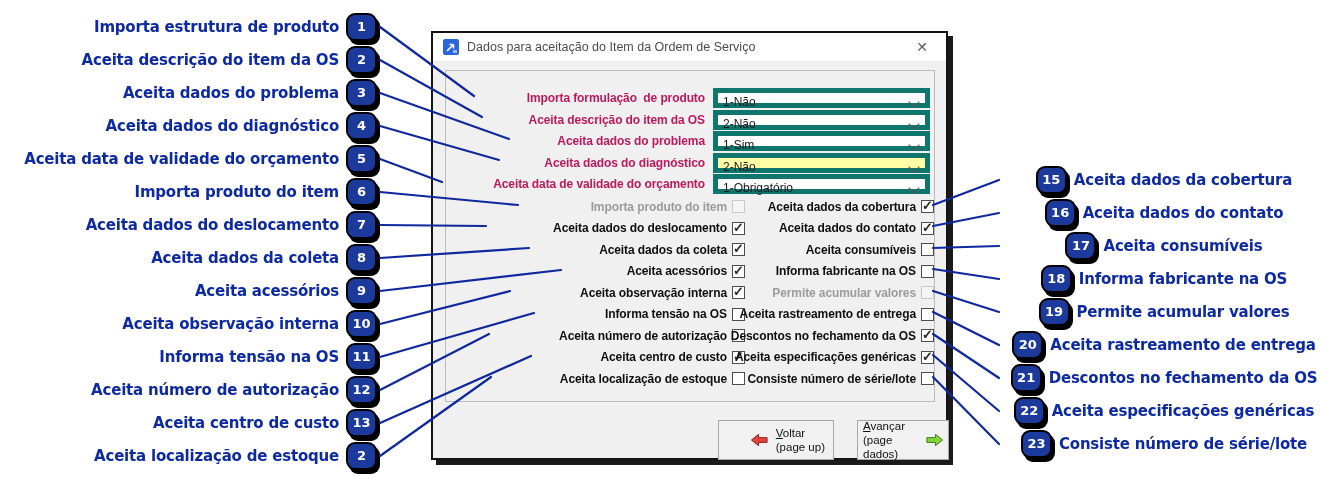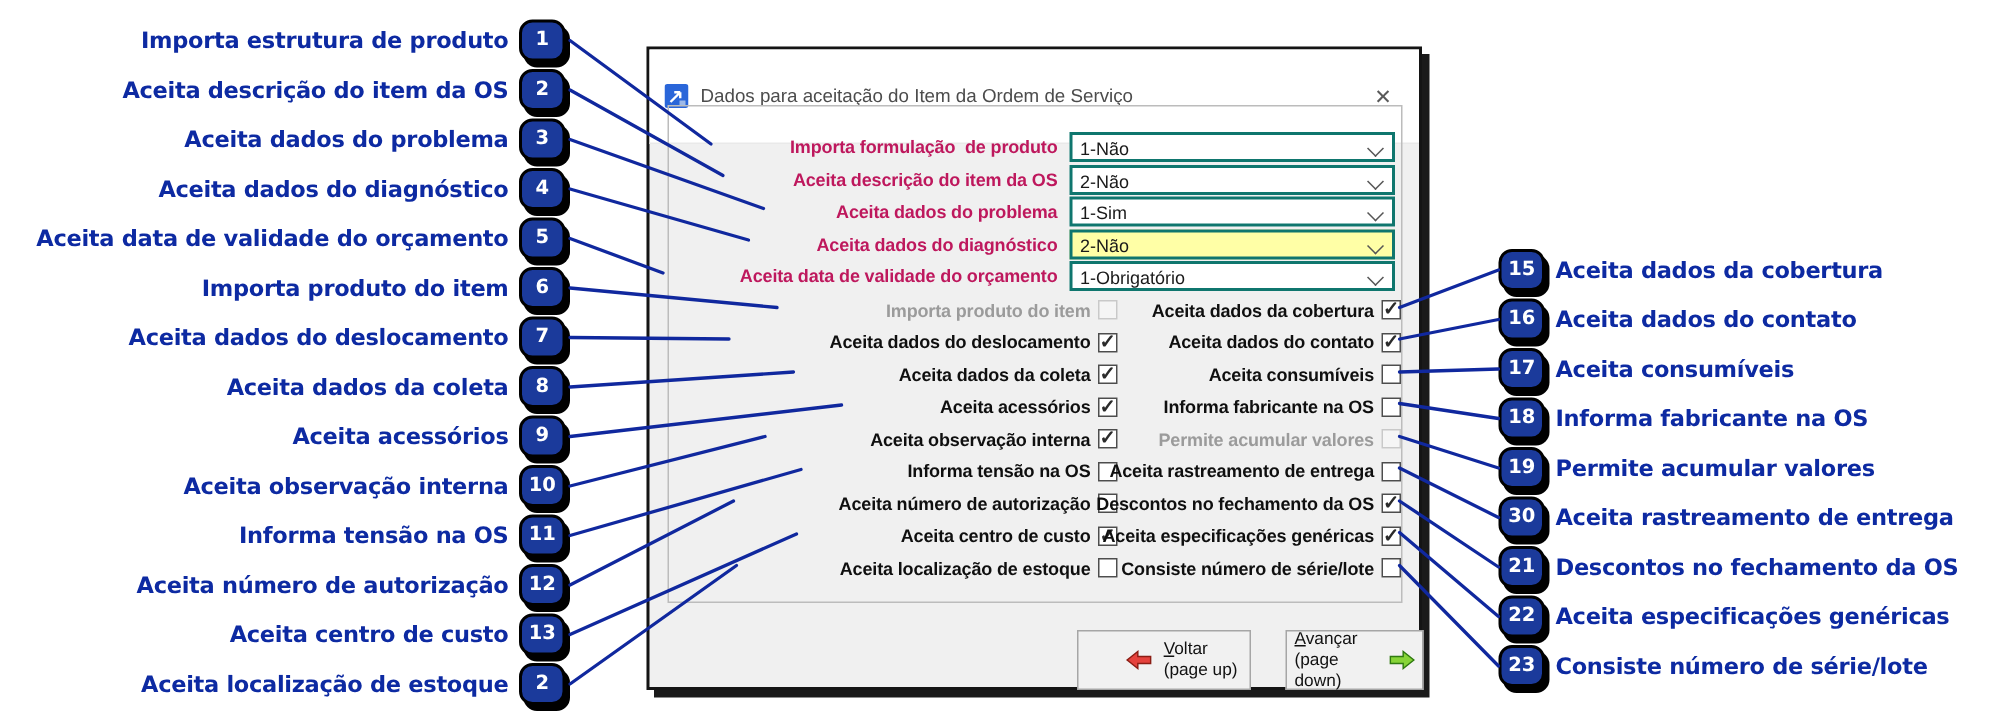--- a/index.html
+++ b/index.html
@@ -5,47 +5,47 @@
   html,body{margin:0;padding:0;background:#fff;}
   .stage{position:relative;width:1329px;height:482px;background:#fff;overflow:hidden;
          font-family:"Liberation Sans",sans-serif;}
 
   
   .co-col{position:absolute;}
   #callouts-left{left:0;top:10px;width:377px;}
   #callouts-right{left:999px;top:163px;width:330px;}
   .co-row{height:33px;display:flex;align-items:center;gap:7px;}
   #callouts-left .co-row{justify-content:flex-end;}
-  #callouts-right .co-row{justify-content:flex-start;}
+  #callouts-right .co-row{justify-content:center;}
   .callout-label{font-family:"DejaVu Sans",sans-serif;font-weight:bold;font-size:15px;
                  color:#0d2aa2;white-space:nowrap;letter-spacing:-0.2px;}
   .badge{width:31px;height:28px;background:#1b3a9b;border:2px solid #000;border-radius:9px;
          box-shadow:3px 4px 0 #000;color:#fff;font-family:"DejaVu Sans",sans-serif;
          font-weight:bold;font-size:13px;display:flex;align-items:center;justify-content:center;
          box-sizing:border-box;flex:0 0 31px;}
 
   
   svg.lines{position:absolute;left:0;top:0;z-index:6;pointer-events:none;}
   svg.lines line{stroke:#10289e;stroke-width:2.2;stroke-linecap:round;}
 
   
   .dialog{position:absolute;left:431px;top:31px;width:517px;height:429px;background:#f0f0f0;
           border:2px solid #141414;box-shadow:5px 5px 0 #1a1a1a;box-sizing:border-box;z-index:2;}
-  .titlebar{height:28px;background:#fff;display:flex;align-items:center;padding:17px 10px;gap:8px;
+  .titlebar{height:28px;background:#fff;display:flex;align-items:center;padding:0 10px;gap:8px;
             border-bottom:1px solid #e9e9e9;}
   .title-text{font-size:12.5px;color:#4c4c4c;white-space:nowrap;}
   .close-btn{margin-left:auto;color:#5a5a5a;font-size:14px;width:28px;text-align:center;cursor:default;}
   .app-icon{width:16px;height:16px;flex:0 0 16px;}
   .groupbox{position:absolute;left:12px;right:11px;top:37px;bottom:56px;border:1px solid #bcbcbc;}
 
   
   .dd-row{position:absolute;left:0;width:100%;height:20px;}
   .dd-label{position:absolute;left:14px;width:258px;text-align:right;font-weight:bold;font-size:12px;
             color:#be185d;line-height:20px;white-space:pre;letter-spacing:-0.1px;}
-  .combo{position:absolute;left:280px;width:217px;height:20px;background:#fff;border:2px solid #0f766e;
+  .combo{position:absolute;left:280px;width:217px;height:20px;background:#fff;border:5px solid #0f766e;
          box-sizing:border-box;font-size:12px;color:#1a1a1a;line-height:18px;padding:0 20px 0 5px;}
   .combo.highlight{background:#ffffa6;}
   .combo-value{white-space:nowrap;}
   .chev{position:absolute;right:7px;top:5px;width:7px;height:7px;border-right:1.6px solid #555;
         border-bottom:1.6px solid #555;transform:rotate(45deg);}
 
   
   .col{position:absolute;top:163px;}
   .col-left{left:16px;width:296px;}
   .col-right{left:205px;width:296px;}
@@ -148,21 +148,21 @@
       </div>
     <div class="co-row">
         <span class="badge">18</span>
         <span class="callout-label">Informa fabricante na OS</span>
       </div>
     <div class="co-row">
         <span class="badge">19</span>
         <span class="callout-label">Permite acumular valores</span>
       </div>
     <div class="co-row">
-        <span class="badge">30</span>
+        <span class="badge">20</span>
         <span class="callout-label">Aceita rastreamento de entrega</span>
       </div>
     <div class="co-row">
         <span class="badge">21</span>
         <span class="callout-label">Descontos no fechamento da OS</span>
       </div>
     <div class="co-row">
         <span class="badge">22</span>
         <span class="callout-label">Aceita especificações genéricas</span>
       </div>
@@ -306,21 +306,21 @@
           </svg>
       </span>
       <span class="btn-text">
         <span class="btn-main">Voltar</span>
         <span class="btn-sub">(page up)</span>
       </span>
     </div>
     <div class="btn" id="btn-next">
       <span class="btn-text">
         <span class="btn-main">Avançar</span>
-        <span class="btn-sub">(page down)</span>
+        <span class="btn-sub">(page dados)</span>
       </span>
       <span class="arrow-icon">
         <svg width="19" height="18" viewBox="0 0 20 18">
             <path d="M11 3 L11 6.5 L2 6.5 L2 11.5 L11 11.5 L11 15 L18.5 9 Z" fill="#86d437" stroke="#2f7a10" stroke-width="1"></path>
           </svg>
       </span>
     </div>
   </div>
 
   <svg class="lines" width="1329" height="482" viewBox="0 0 1329 482">

